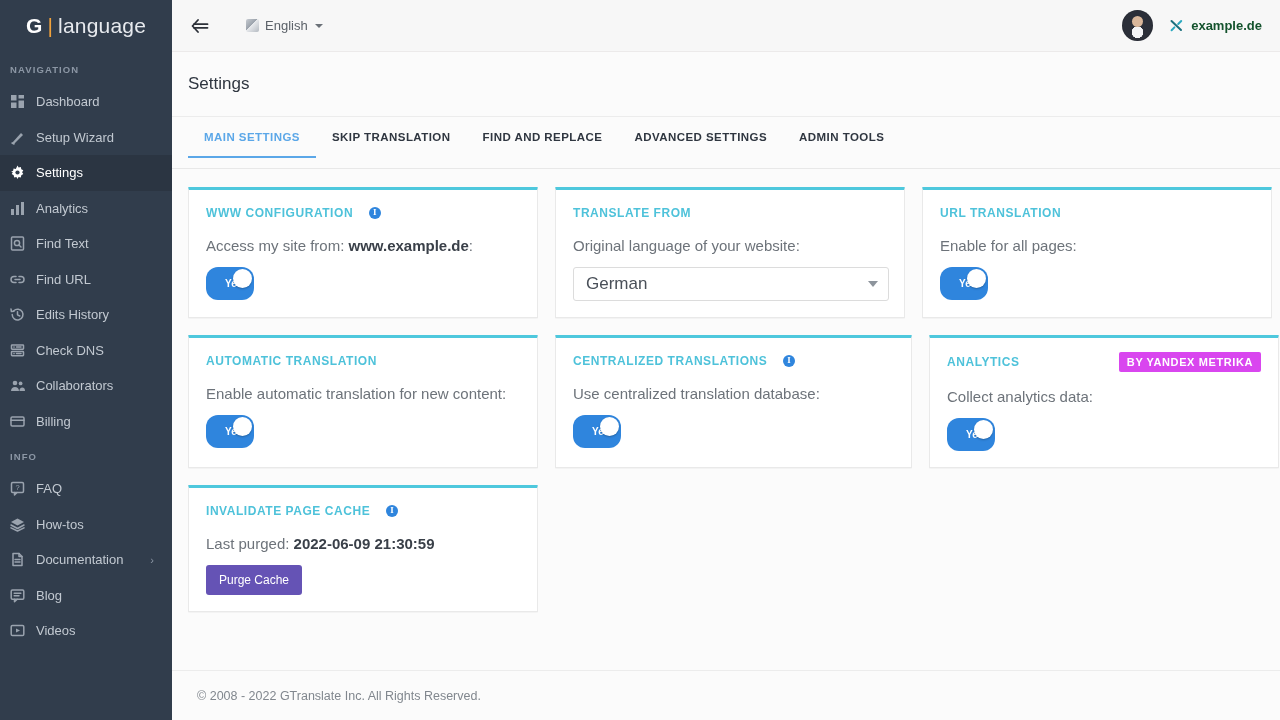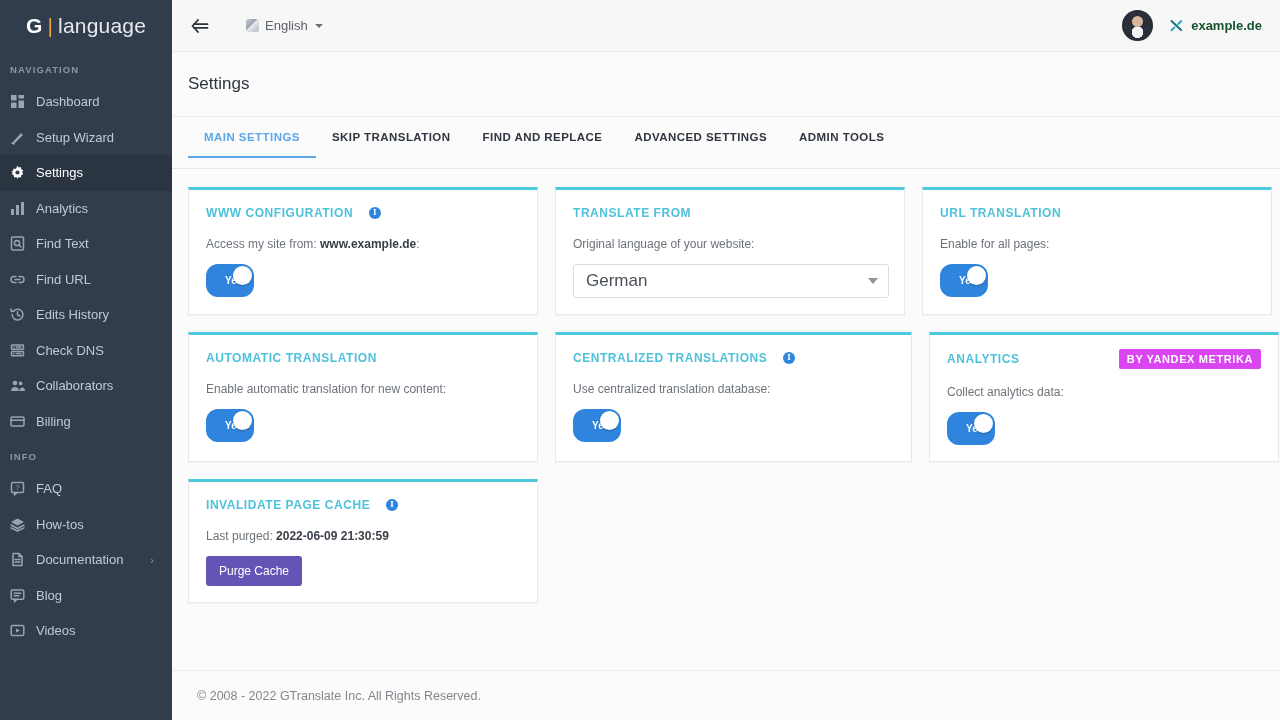--- a/index.html
+++ b/index.html
@@ -136,21 +136,21 @@
     width: 12px; height: 12px; border-radius: 50%;
     background: #2f85dd; color: #fff; font-size: 9px; font-weight: bold;
     display: inline-flex; align-items: center; justify-content: center;
     font-family: "Liberation Serif", serif; line-height: 1; cursor: pointer;
   }
   .badge {
     margin-left: auto; background: #d946ef; color: #fff;
     font-size: 11px; font-weight: bold; letter-spacing: .6px;
     padding: 4px 8px 4px 8px; border-radius: 2px; text-transform: uppercase;
   }
-  .card-desc { font-size: 12px; color: #6d737a; margin-bottom: 13px; }
+  .card-desc { font-size: 15px; color: #6d737a; margin-bottom: 13px; }
   .card-desc b { color: #3a4049; font-weight: bold; }
 
   .toggle {
     width: 48px; height: 33px; border-radius: 12px;
     background: #2f85dd; display: flex; align-items: center;
     position: relative; cursor: pointer; justify-content: center;
   }
   .toggle .t-lbl {
     color: #ffffff; font-size: 10px; font-weight: bold;
     margin-left: 8px; letter-spacing: .3px;

